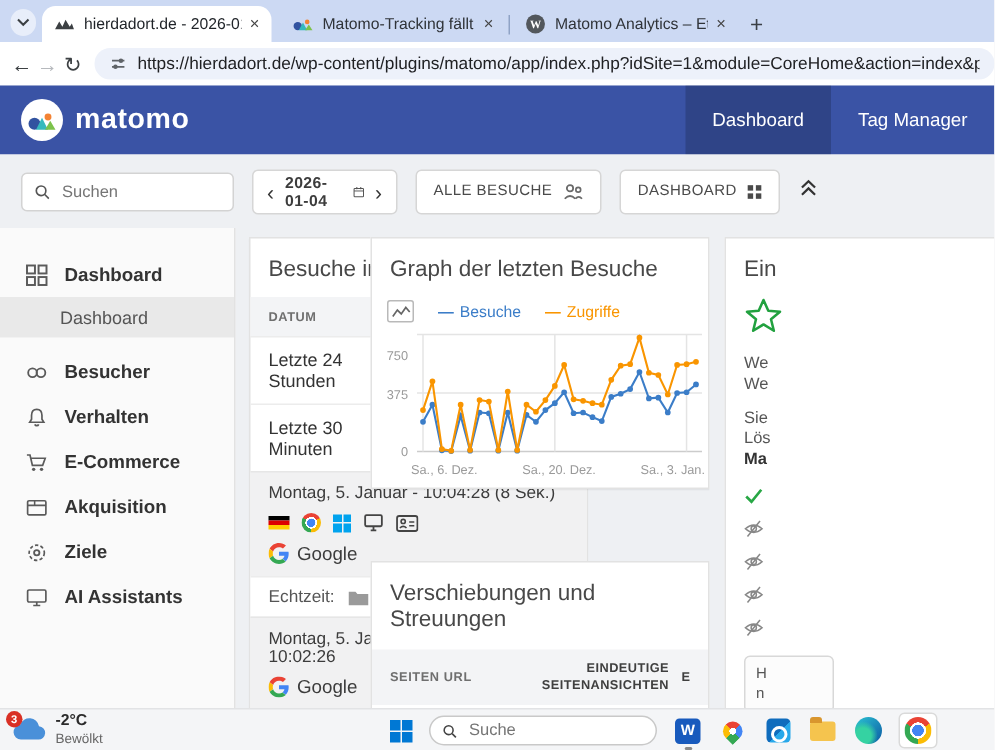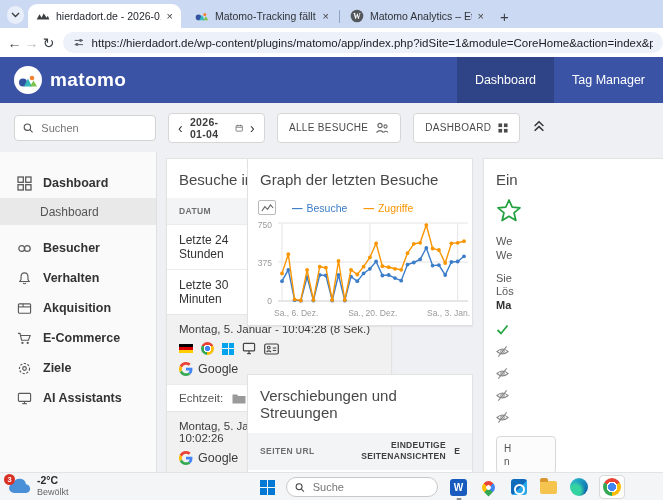--- a/index.html
+++ b/index.html
@@ -269,33 +269,33 @@
       </div>
       <div class="side-item">
         <svg class="sicon" viewBox="0 0 16 15">
             <path d="M8 1.5 C5.6 1.5 4.3 3.4 4.3 5.8 V8.6 L3 10.7 H13 L11.7 8.6 V5.8 C11.7 3.4 10.4 1.5 8 1.5 Z" fill="none" stroke="#5a5a5a" stroke-width="1.2"></path>
             <path d="M6.6 12.2 a1.5 1.5 0 0 0 2.8 0" fill="none" stroke="#5a5a5a" stroke-width="1.2"></path>
           </svg>
         <span>Verhalten</span>
       </div>
       <div class="side-item">
         <svg class="sicon" viewBox="0 0 16 15">
+            <path d="M1 2 h2.2 l1.7 7.3 h7.3 L14 4.3 H4" fill="none" stroke="#5a5a5a" stroke-width="1.2"></path>
+            <circle cx="5.8" cy="12.2" r="1.2" fill="#5a5a5a"></circle>
+            <circle cx="11.4" cy="12.2" r="1.2" fill="#5a5a5a"></circle>
+          </svg>
+        <span>E-Commerce</span>
+      </div>
+      <div class="side-item">
+        <svg class="sicon" viewBox="0 0 16 15">
             <rect x="1.5" y="2.5" width="13" height="10" rx="1" fill="none" stroke="#5a5a5a" stroke-width="1.2"></rect>
             <line x1="1.5" y1="5.8" x2="14.5" y2="5.8" stroke="#5a5a5a" stroke-width="1.2"></line>
             <line x1="6.5" y1="2.5" x2="6.5" y2="5.8" stroke="#5a5a5a" stroke-width="1.1"></line>
           </svg>
         <span>Akquisition</span>
-      </div>
-      <div class="side-item">
-        <svg class="sicon" viewBox="0 0 16 15">
-            <path d="M1 2 h2.2 l1.7 7.3 h7.3 L14 4.3 H4" fill="none" stroke="#5a5a5a" stroke-width="1.2"></path>
-            <circle cx="5.8" cy="12.2" r="1.2" fill="#5a5a5a"></circle>
-            <circle cx="11.4" cy="12.2" r="1.2" fill="#5a5a5a"></circle>
-          </svg>
-        <span>E-Commerce</span>
       </div>
       <div class="side-item">
         <svg class="sicon" viewBox="0 0 16 15">
             <circle cx="8" cy="7.5" r="5.4" fill="none" stroke="#5a5a5a" stroke-width="1.2" stroke-dasharray="2.4 1.6"></circle>
             <circle cx="8" cy="7.5" r="1.9" fill="none" stroke="#5a5a5a" stroke-width="1.3"></circle>
           </svg>
         <span>Ziele</span>
       </div>
       <div class="side-item">
         <svg class="sicon" viewBox="0 0 16 15">
@@ -414,21 +414,21 @@
         <div class="litem" style="color: rgb(59, 125, 200);">
             <b>—</b>
             <span>Besuche</span>
           </div>
         <div class="litem" style="color: rgb(249, 149, 0);">
             <b>—</b>
             <span>Zugriffe</span>
           </div>
       </div>
       <div class="chart-zone">
-        <span class="ylab" style="top:1px">750</span>
+        <span class="ylab" style="top:13px">750</span>
         <span class="ylab" style="top:39px">375</span>
         <span class="ylab" style="top:77px">0</span>
         <svg class="plot" width="190" height="88" viewBox="0 0 190 88">
             <line x1="0" y1="82.0" x2="190" y2="82.0" stroke="#cccccc" stroke-width="1"></line>
             <line x1="0" y1="43.0" x2="190" y2="43.0" stroke="#e4e4e4" stroke-width="1"></line>
             <line x1="0" y1="4.0" x2="190" y2="4.0" stroke="#e4e4e4" stroke-width="1"></line>
             <line x1="4.0" y1="4" x2="4.0" y2="82.0" stroke="#e4e4e4" stroke-width="1"></line>
             <line x1="91.9" y1="4" x2="91.9" y2="82.0" stroke="#e4e4e4" stroke-width="1"></line>
             <line x1="179.7" y1="4" x2="179.7" y2="82.0" stroke="#e4e4e4" stroke-width="1"></line>
             <polyline points="4.0,62.2 10.3,50.8 16.6,81.2 22.8,81.7 29.1,58.1 35.4,81.5 41.7,56.0 47.9,56.5 54.2,81.5 60.5,56.0 66.8,81.5 73.0,57.6 79.3,62.2 85.6,54.4 91.9,49.8 98.1,42.5 104.4,56.5 110.7,56.0 117.0,59.1 123.2,61.7 129.5,45.6 135.8,43.5 142.1,40.4 148.3,29.0 154.6,46.6 160.9,46.1 167.2,56.0 173.4,43.0 179.7,42.5 186.0,37.3" fill="none" stroke="#3b7dc8" stroke-width="1.4"></polyline>

